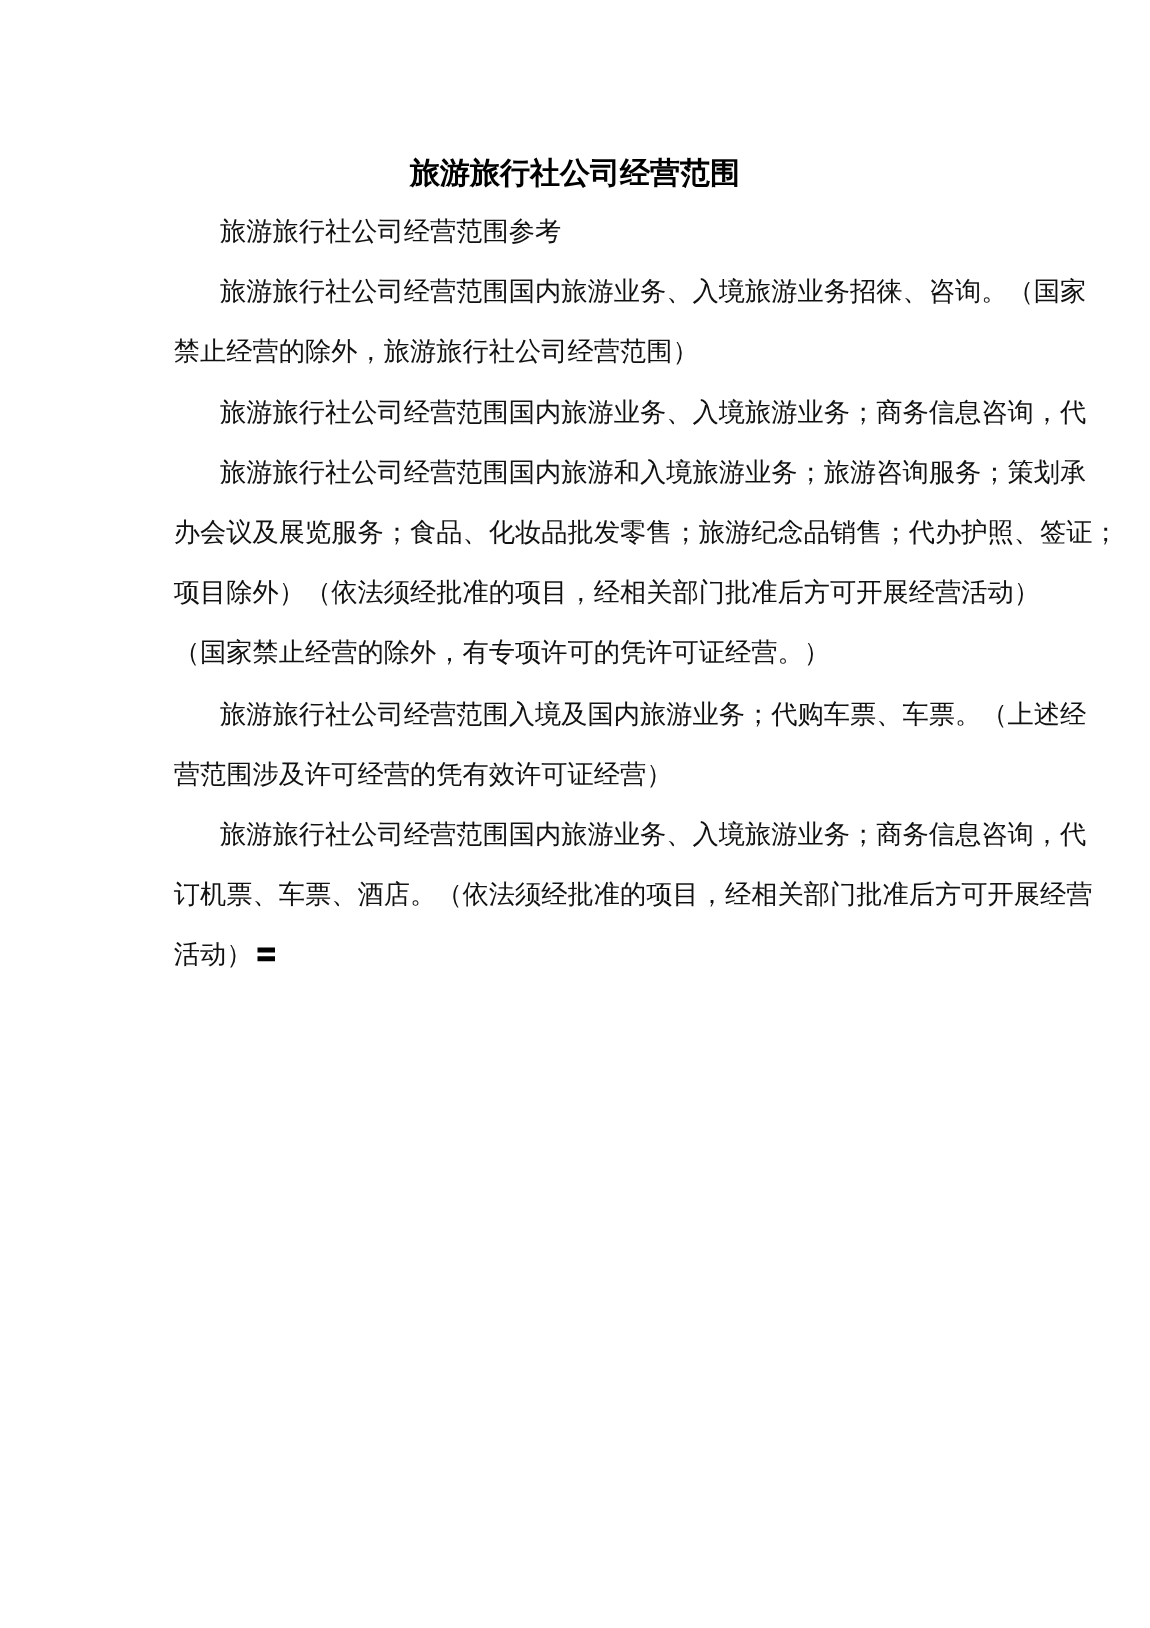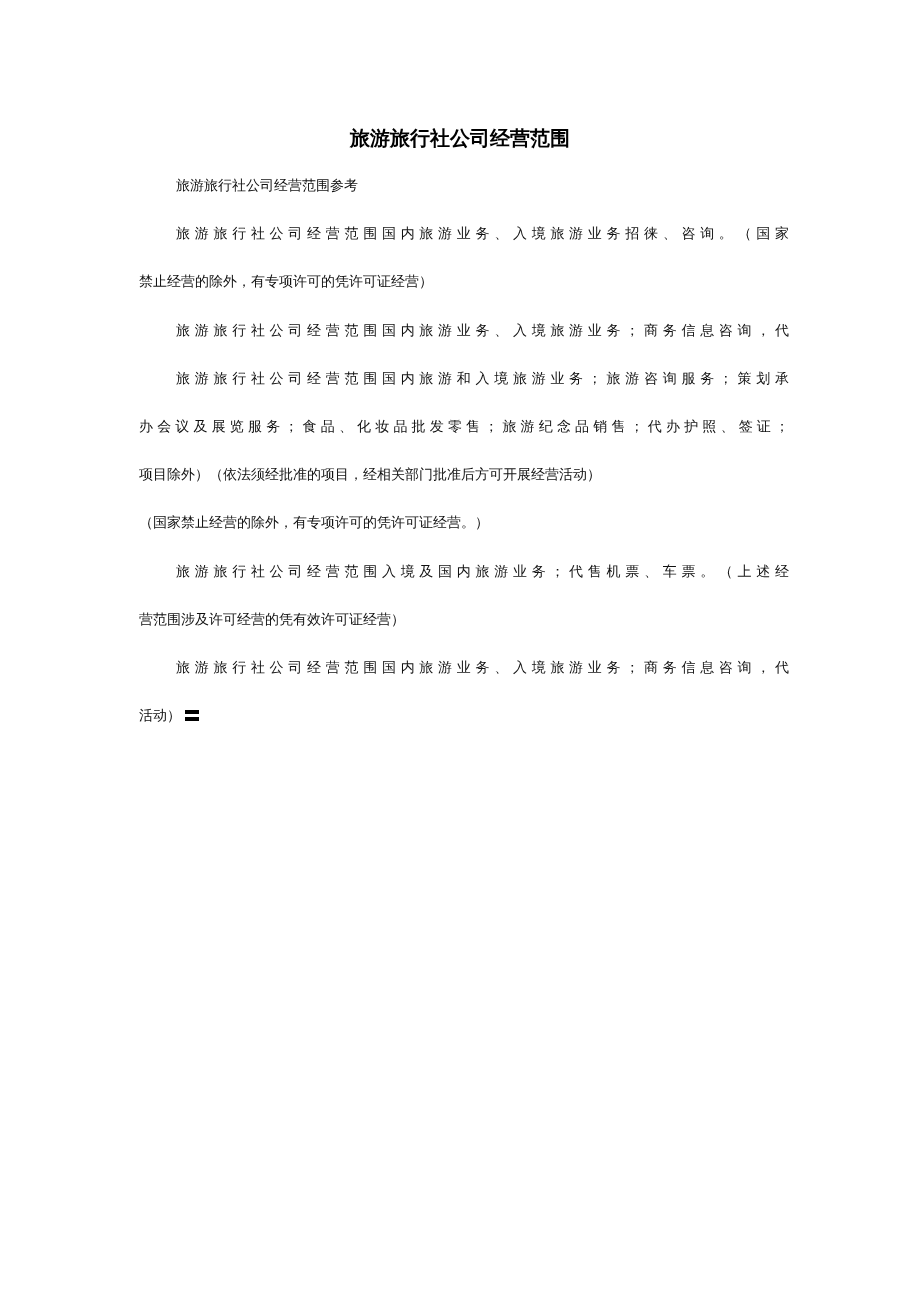--- a/index.html
+++ b/index.html
@@ -23,36 +23,36 @@
     background: #ffffff;
   }
   .doc-title {
     position: absolute;
     left: 0;
     width: 920px;
     top: 124px;
     height: 28px;
     line-height: 28px;
     text-align: center;
-    font-size: 20px;
+    font-size: 24px;
     font-weight: bold;
     color: #000000;
     letter-spacing: 0px;
     white-space: nowrap;
   }
   .body-text {
     position: absolute;
     left: 139px;
     top: 161px;
     width: 650px;
   }
   .line {
     height: 48.2px;
     line-height: 48.2px;
-    font-size: 14px;
+    font-size: 21px;
     white-space: nowrap;
     overflow: visible;
     color: #111111;
   }
   .line.justify {
     text-align: justify;
     text-align-last: justify;
   }
   .line.indent {
     padding-left: 37px;
@@ -75,30 +75,31 @@
 
 <div class="page">
 
   <div class="doc-title">旅游旅行社公司经营范围</div>
 
   <div class="body-text">
 
     <div class="line indent">旅游旅行社公司经营范围参考</div>
 
     <div class="line indent justify">旅游旅行社公司经营范围国内旅游业务、入境旅游业务招徕、咨询。（国家</div>
-    <div class="line">禁止经营的除外，有专项许可的凭许可证经营）</div>
+    <div class="line">禁止经营的除外，旅游旅行社公司经营范围）</div>
 
     <div class="line indent justify">旅游旅行社公司经营范围国内旅游业务、入境旅游业务；商务信息咨询，代</div>
 
     <div class="line indent justify">旅游旅行社公司经营范围国内旅游和入境旅游业务；旅游咨询服务；策划承</div>
     <div class="line justify">办会议及展览服务；食品、化妆品批发零售；旅游纪念品销售；代办护照、签证；</div>
     <div class="line">项目除外）（依法须经批准的项目，经相关部门批准后方可开展经营活动）</div>
 
     <div class="line">（国家禁止经营的除外，有专项许可的凭许可证经营。）</div>
 
-    <div class="line indent justify">旅游旅行社公司经营范围入境及国内旅游业务；代售机票、车票。（上述经</div>
+    <div class="line indent justify">旅游旅行社公司经营范围入境及国内旅游业务；代购车票、车票。（上述经</div>
     <div class="line">营范围涉及许可经营的凭有效许可证经营）</div>
 
     <div class="line indent justify">旅游旅行社公司经营范围国内旅游业务、入境旅游业务；商务信息咨询，代</div>
+    <div class="line justify">订机票、车票、酒店。（依法须经批准的项目，经相关部门批准后方可开展经营</div>
     <div class="line"><span>活动）</span><span class="end-mark"></span></div>
 
   </div>
 </div>
 
 </body></html>

